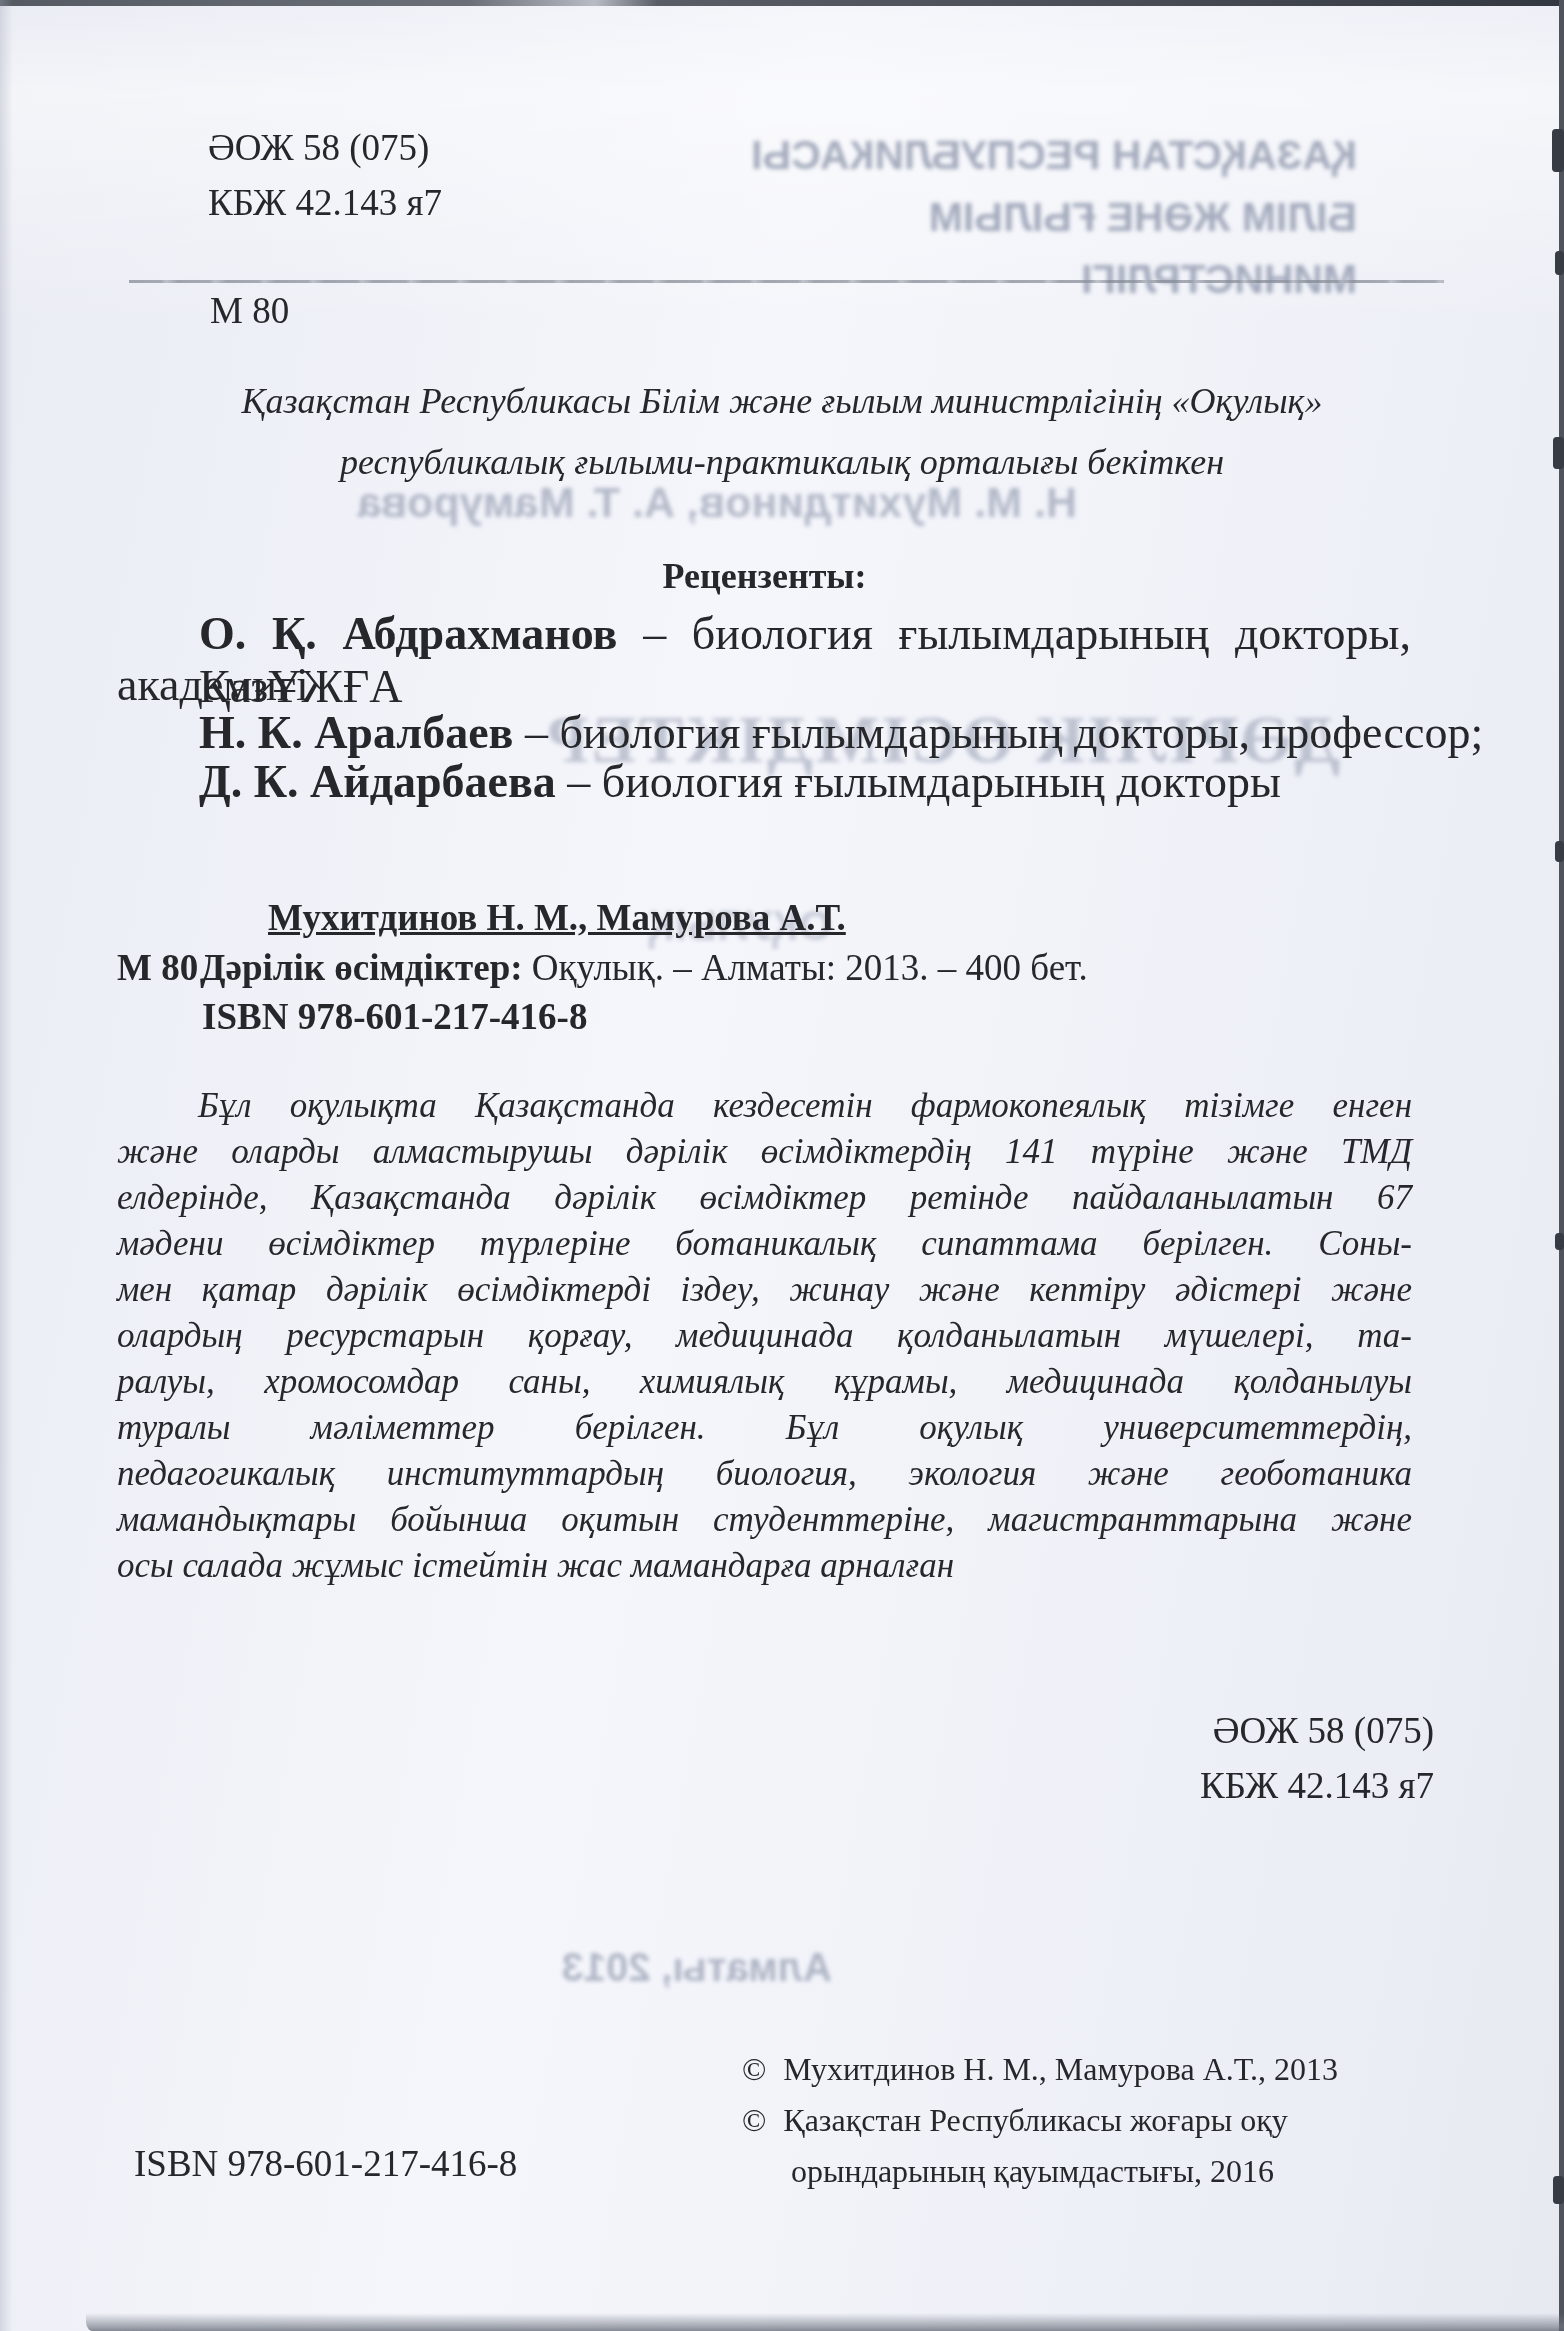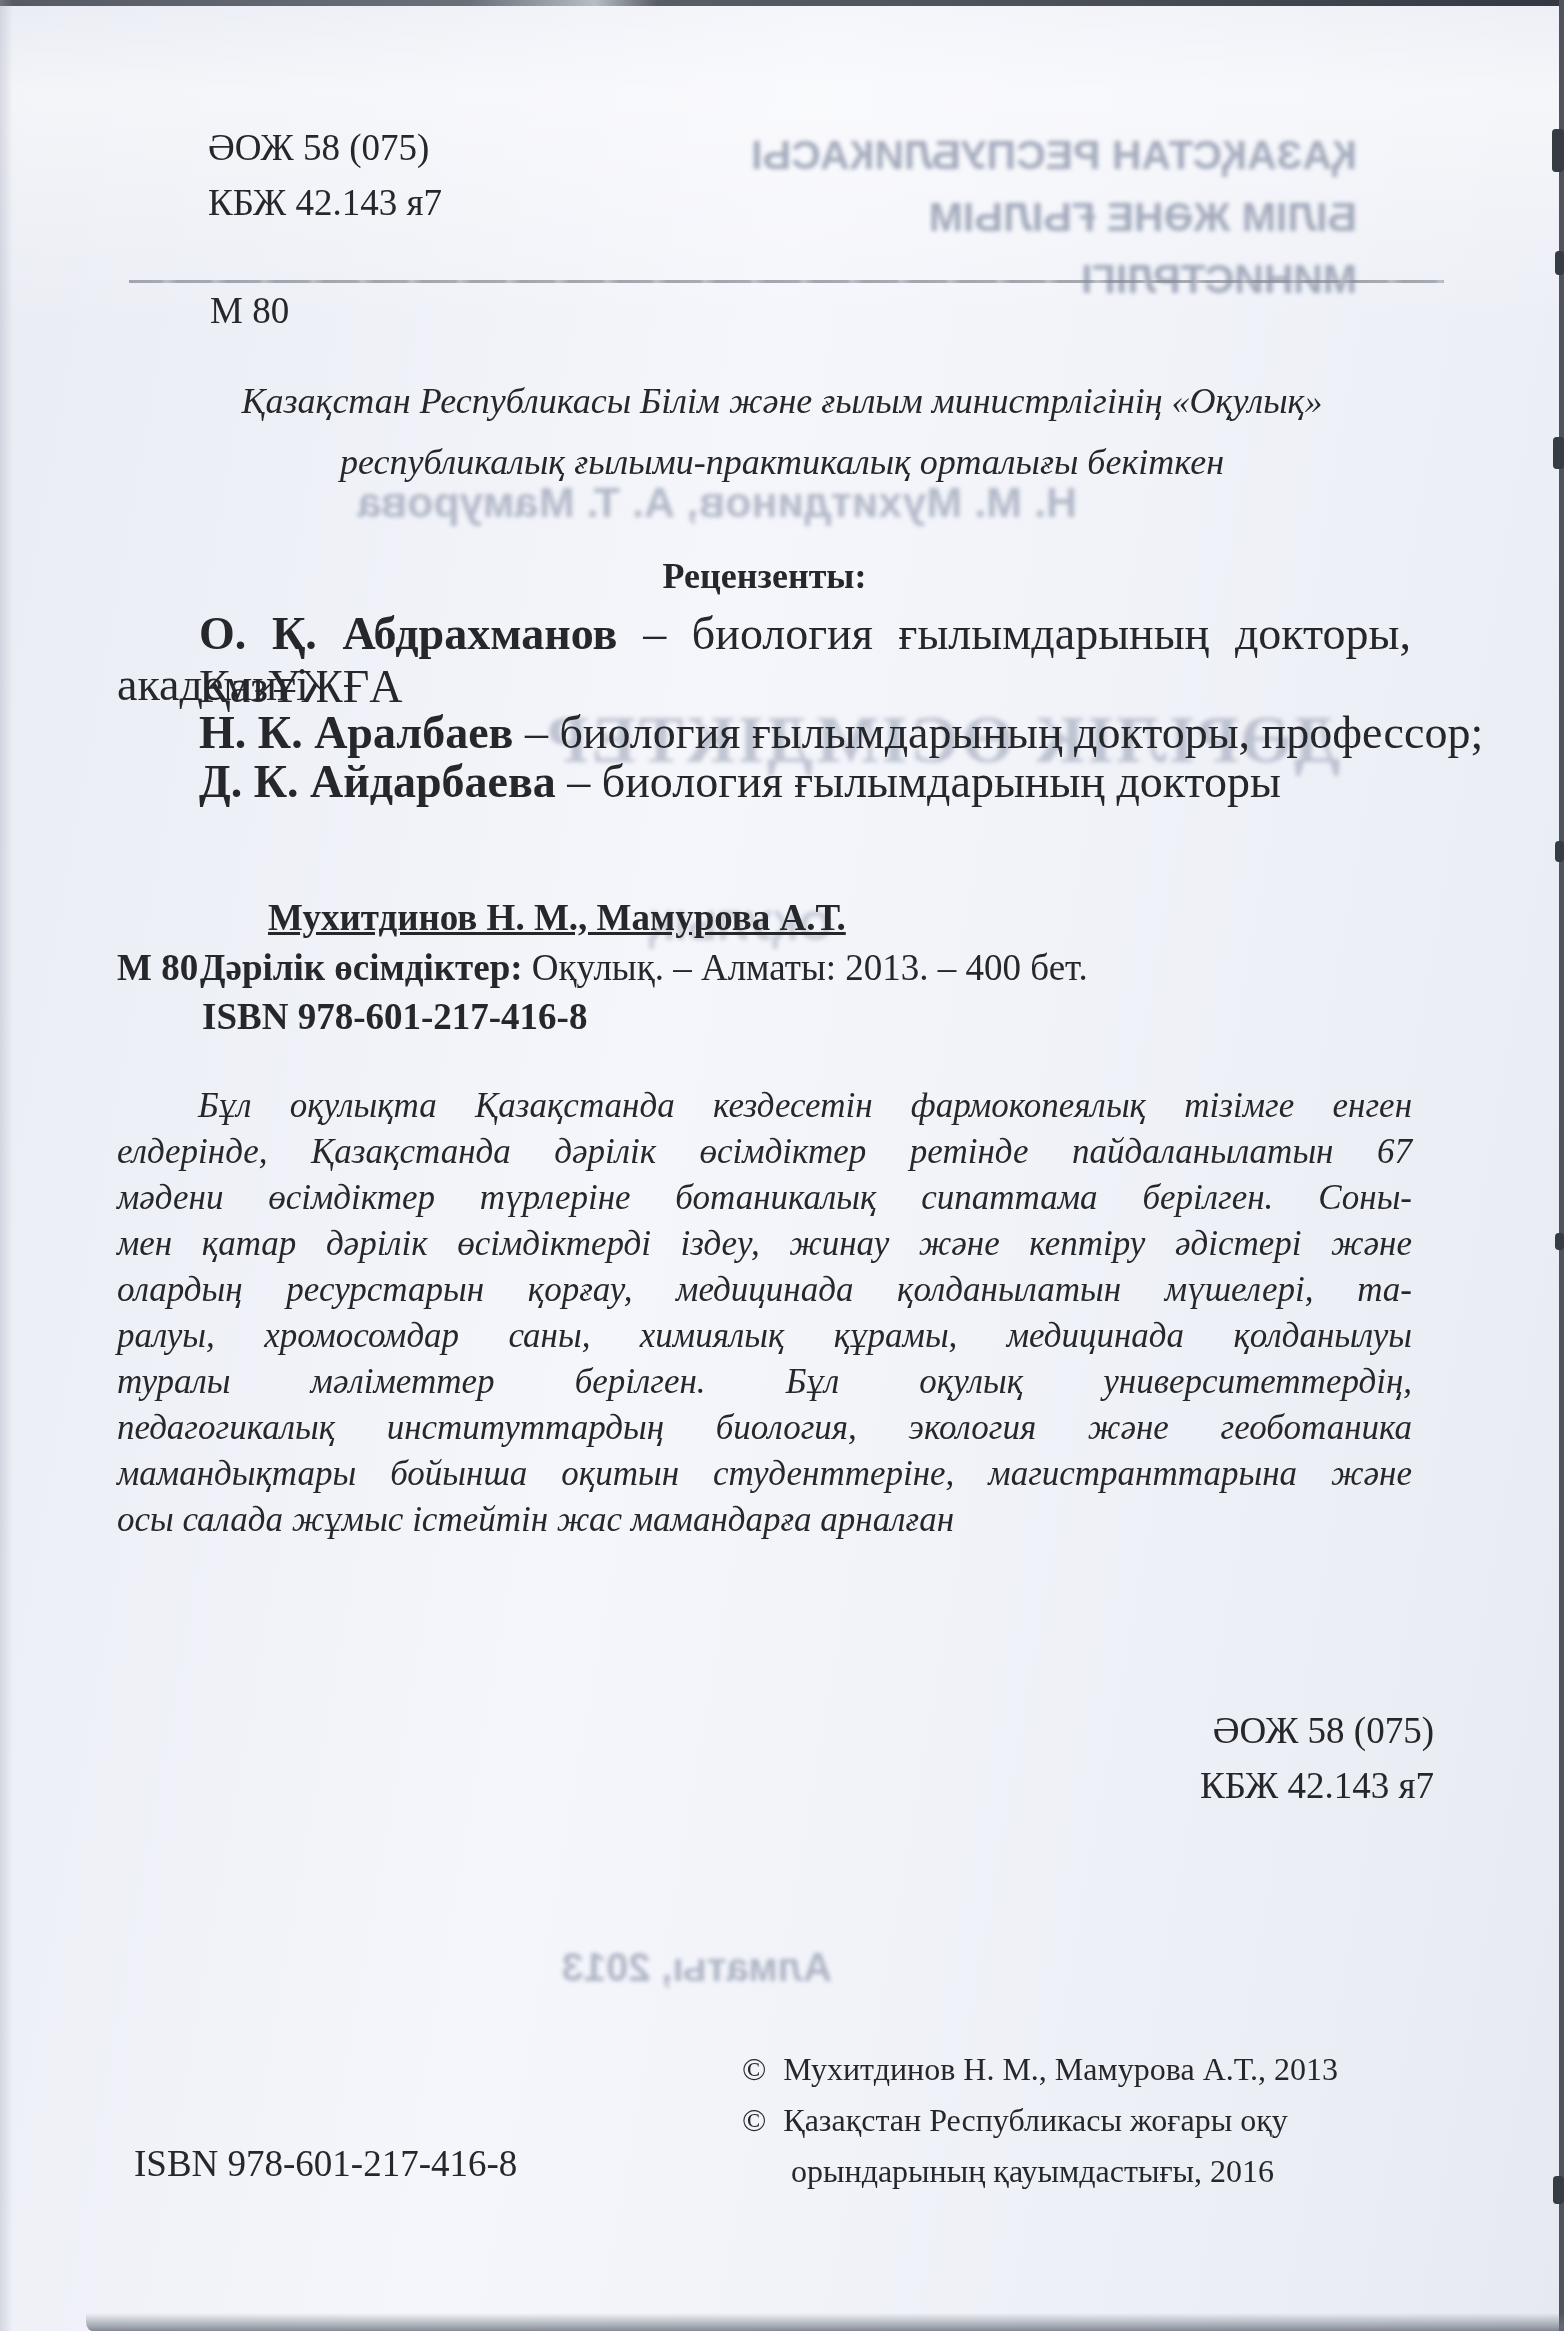--- a/index.html
+++ b/index.html
@@ -127,20 +127,21 @@
 
   <div class="abs cat-authors">Мухитдинов Н. М., Мамурова А.Т.</div>
   <div class="abs cat-letter">М 80</div>
   <div class="abs cat-title">
     <span class="bold">Дәрілік өсімдіктер:</span><span> Оқулық. – Алматы: 2013. – 400 бет.</span>
   </div>
   <div class="abs cat-isbn">ISBN 978-601-217-416-8</div>
 
   <div class="abs annot">
     <div class="ln first">Бұл оқулықта Қазақстанда кездесетін фармокопеялық тізімге енген</div>
+    <div class="ln">және оларды алмастырушы дәрілік өсімдіктердің 141 түріне және ТМД</div>
     <div class="ln">елдерінде, Қазақстанда дәрілік өсімдіктер ретінде пайдаланылатын 67</div>
     <div class="ln">мәдени өсімдіктер түрлеріне ботаникалық сипаттама берілген. Соны-</div>
     <div class="ln">мен қатар дәрілік өсімдіктерді іздеу, жинау және кептіру әдістері және</div>
     <div class="ln">олардың ресурстарын қорғау, медицинада қолданылатын мүшелері, та-</div>
     <div class="ln">ралуы, хромосомдар саны, химиялық құрамы, медицинада қолданылуы</div>
     <div class="ln">туралы мәліметтер берілген. Бұл оқулық университеттердің,</div>
     <div class="ln">педагогикалық институттардың биология, экология және геоботаника</div>
     <div class="ln">мамандықтары бойынша оқитын студенттеріне, магистранттарына және</div>
     <div class="ln last">осы салада жұмыс істейтін жас мамандарға арналған</div>
   </div>

